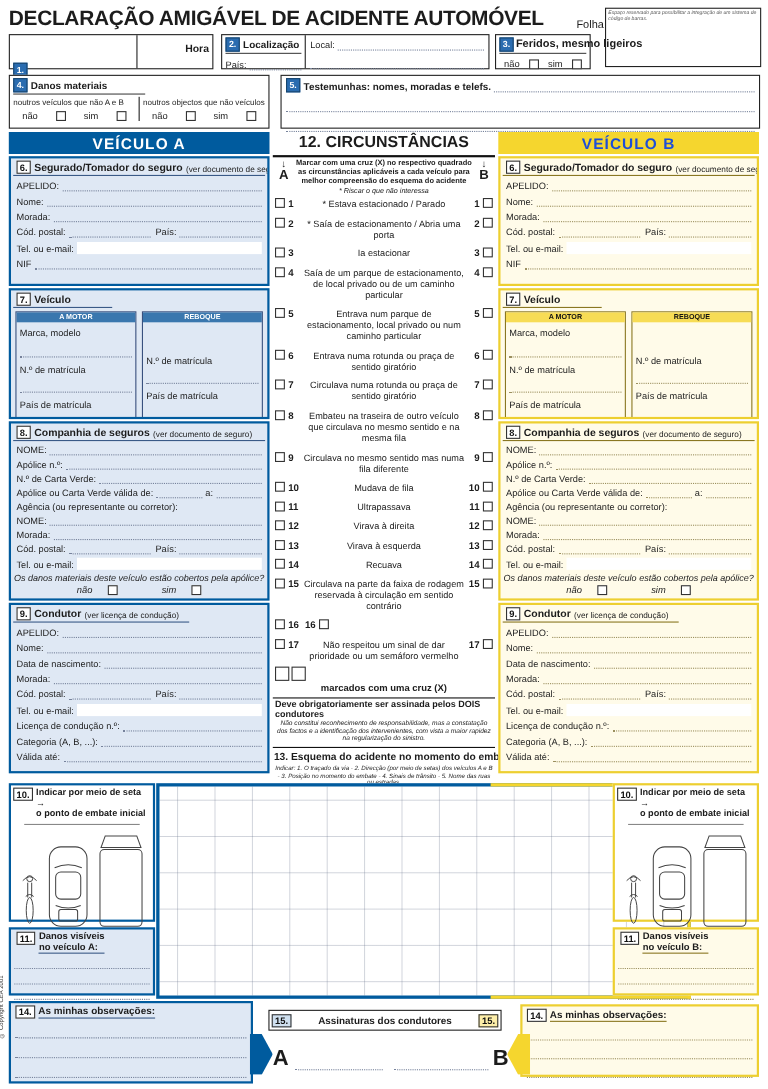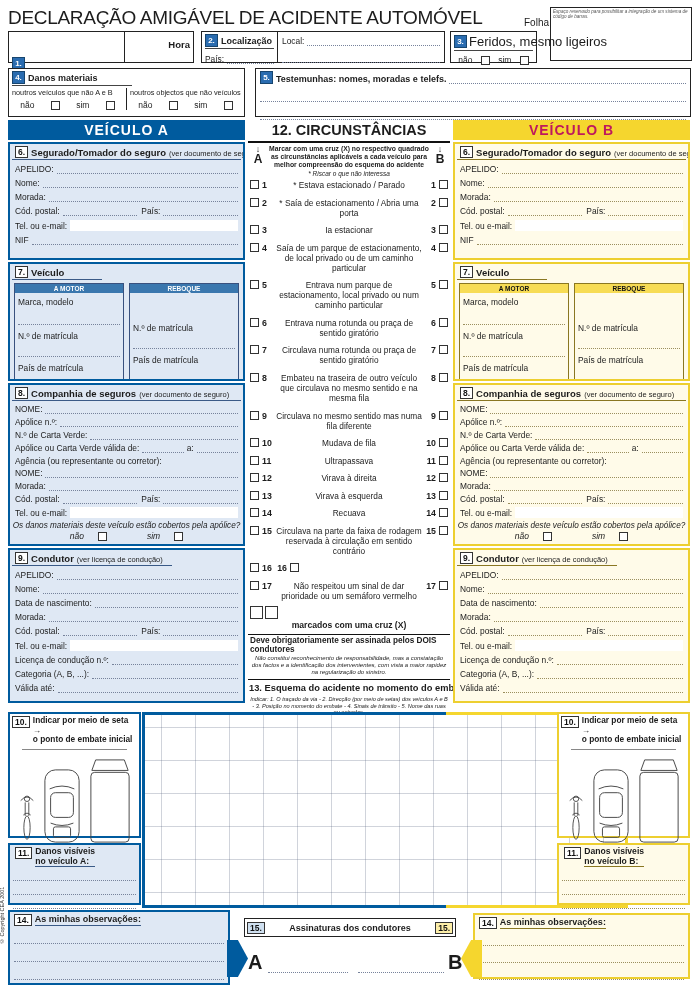--- a/index.html
+++ b/index.html
@@ -24,21 +24,21 @@
   .fld .lbl { margin-right:3px; white-space:nowrap; }
   .sec-head { display:flex; align-items:flex-end; gap:3px; padding:2px 3px 1px 3px;
     border-bottom:1px solid #3a5a87; margin:0 2px; }
   .b .sec-head { border-bottom-color:#8a7722; }
   .sec-title { font-weight:bold; font-size:9.5px; white-space:nowrap; }
   .sec-sub { font-size:7.5px; white-space:nowrap; }
 
   
   .col-title { font-weight:bold; font-size:14px; text-align:center; padding:2px 0; letter-spacing:1px; }
   .a .col-title { background:#005b9e; color:#fff; }
-  .b .col-title { background:#f5d62e; color:#be185d; }
+  .b .col-title { background:#f5d62e; color:#1d4ed8; }
   .sec { border:2px solid #005b9e; background:#dfe8f4; margin-top:2px; overflow:hidden; }
   .b .sec { border-color:#edcf30; background:#fffbe9; }
 
   .vh-head { font-size:6.5px; font-weight:bold; text-align:center; padding:1px 0; }
   .a .vh-head { background:#3a77ae; color:#fff; }
   .b .vh-head { background:#f7dc55; color:#111; }
   .subbox { border:1px solid #39517e; background:transparent; }
   .b .subbox { border-color:#8a7722; }
 
   
@@ -98,21 +98,21 @@
     writing-mode:vertical-rl; transform:rotate(180deg); font-size:5.5px; color:#333; text-align:center; }
 
   svg.vehicle { stroke:#444; fill:none; stroke-width:1; }
   .barcode-note { font-size:4.6px; font-style:italic; color:#555; padding:1px 2px; line-height:5px; }
 </style>
 </head>
 <body>
 
 <div class="page">
 
-  <div class="abs" style="left:8px; top:7px; font-size:19px; font-weight:normal; letter-spacing:-0.3px;">DECLARAÇÃO AMIGÁVEL DE ACIDENTE AUTOMÓVEL</div>
+  <div class="abs" style="left:8px; top:7px; font-size:19px; font-weight:bold; letter-spacing:-0.3px;">DECLARAÇÃO AMIGÁVEL DE ACIDENTE AUTOMÓVEL</div>
   <div class="abs" style="left:524px; top:17px; font-size:10px;">Folha 1/2</div>
   <div class="abs box" style="left:550px; top:7px; width:142px; height:54px;">
     <div class="barcode-note">Espaço reservado para possibilitar a integração de um sistema de código de barras.</div>
   </div>
 
   <div class="abs box" style="left:8px; top:31px; width:186px; height:32px; display:flex;">
     <div style="flex:1; border-right:1px solid #222; padding:2px 3px;">
       <div style="display:flex; gap:3px; align-items:center; border-bottom:1px solid #444; padding-bottom:2px;">
         <span class="badge-top">1.</span>
         <span style="font-size:9.5px; font-weight:bold;margin-top:48px;">Data do acidente</span>
@@ -141,21 +141,21 @@
         <span class="lbl">Local:</span>
         <span class="dots"></span>
       </div>
       <div class="dots" style="margin-top:9px;"></div>
     </div>
   </div>
 
   <div class="abs box" style="left:450px; top:31px; width:87px; height:32px; padding:2px 3px;">
     <div style="display:flex; gap:2px; align-items:center; border-bottom:1px solid #444; padding-bottom:1px;">
       <span class="badge-top">3.</span>
-      <span style="font-size:13px; font-weight:normal; white-space:nowrap;">Feridos, mesmo ligeiros</span>
+      <span style="font-size:10px; font-weight:bold; white-space:nowrap;">Feridos, mesmo ligeiros</span>
     </div>
     <div style="display:flex; justify-content:space-around; align-items:center; margin-top:4px; font-size:8.5px;">
       <span>não</span>
       <span class="cb"></span>
       <span>sim</span>
       <span class="cb"></span>
     </div>
   </div>
 
   <div class="abs box" style="left:8px; top:68px; width:237px; height:49px; padding:2px 3px;">

